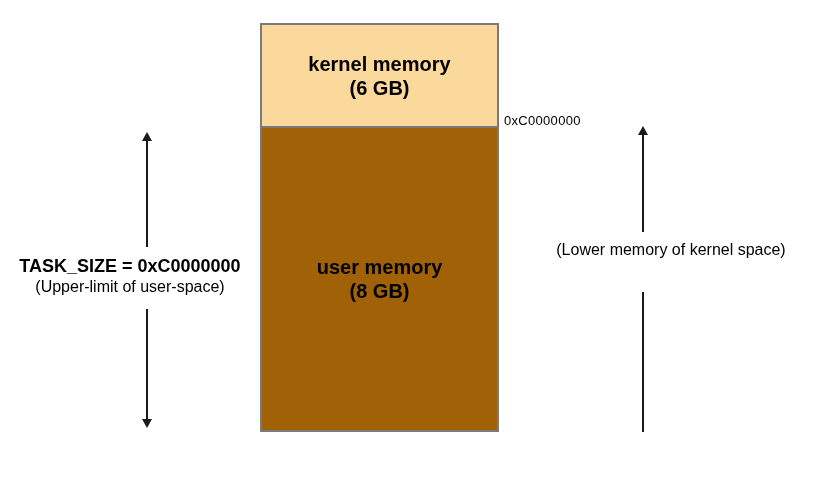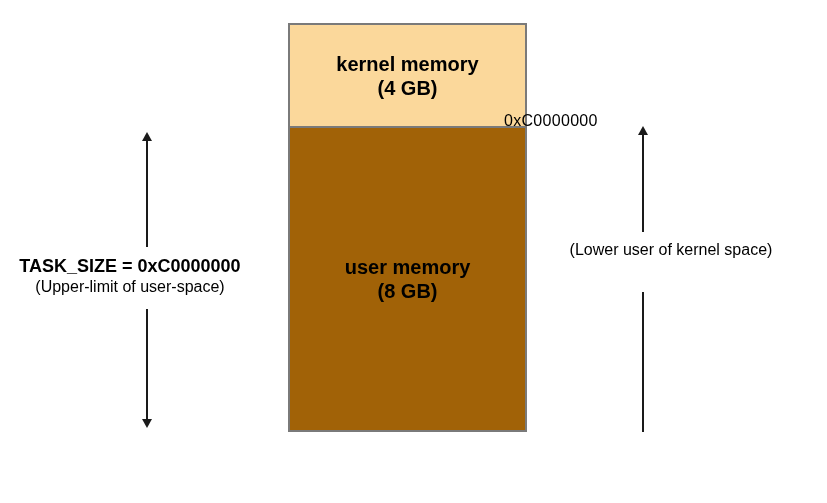--- a/index.html
+++ b/index.html
@@ -18,28 +18,27 @@
     width: 239px;
     border: 2px solid #7a7a7a;
     display: flex;
     flex-direction: column;
     align-items: center;
     justify-content: center;
     text-align: center;
     font-weight: bold;
     font-size: 20px;
     line-height: 24px;
-    margin-left: 28px;
   }
   .mem-box.kernel { height: 105px; background: #FBD89B; }
   .mem-box.user   { height: 306px; background: #a16207; margin-top: -2px; }
   
   .addr {
     position: absolute;
-    font-size: 16px;
+    font-size: 13px;
     line-height: 19px;
     font-weight: normal;
     white-space: nowrap;
     letter-spacing: 0.3px;
   }
   .addr.top { left: 504px; top: 111px; }
   .addr.bottom { left: 504px; top: 414px; }
   
   .annot {
     position: absolute;
@@ -59,21 +58,21 @@
   .ah.down { border-top: 9px solid #1a1a1a; }
 </style>
 </head>
 <body>
 
 <div class="canvas">
 
   <div class="mem-col">
     <div class="mem-box kernel">
       <div>kernel memory</div>
-      <div>(4 GB)</div>
+      <div>(6 GB)</div>
     </div>
     <div class="mem-box user">
       <div>user memory</div>
       <div>(8 GB)</div>
     </div>
   </div>
 
   <div class="addr top">0xC0000000</div>
 
   <div class="ah up" style="left:142px; top:132px;"></div>
@@ -84,16 +83,16 @@
   <div class="annot left">
     <div class="line1">TASK_SIZE = 0xC0000000</div>
     <div class="line2">(Upper-limit of user-space)</div>
   </div>
 
   <div class="ah up" style="left:638px; top:126px;"></div>
   <div class="vline" style="left:642px; top:134px; height:98px;"></div>
   <div class="vline" style="left:642px; top:292px; height:140px;"></div>
 
   <div class="annot right">
-    <div class="line2">(Lower user of kernel space)</div>
+    <div class="line2">(Lower memory of kernel space)</div>
   </div>
 
 </div>
 
 </body></html>

